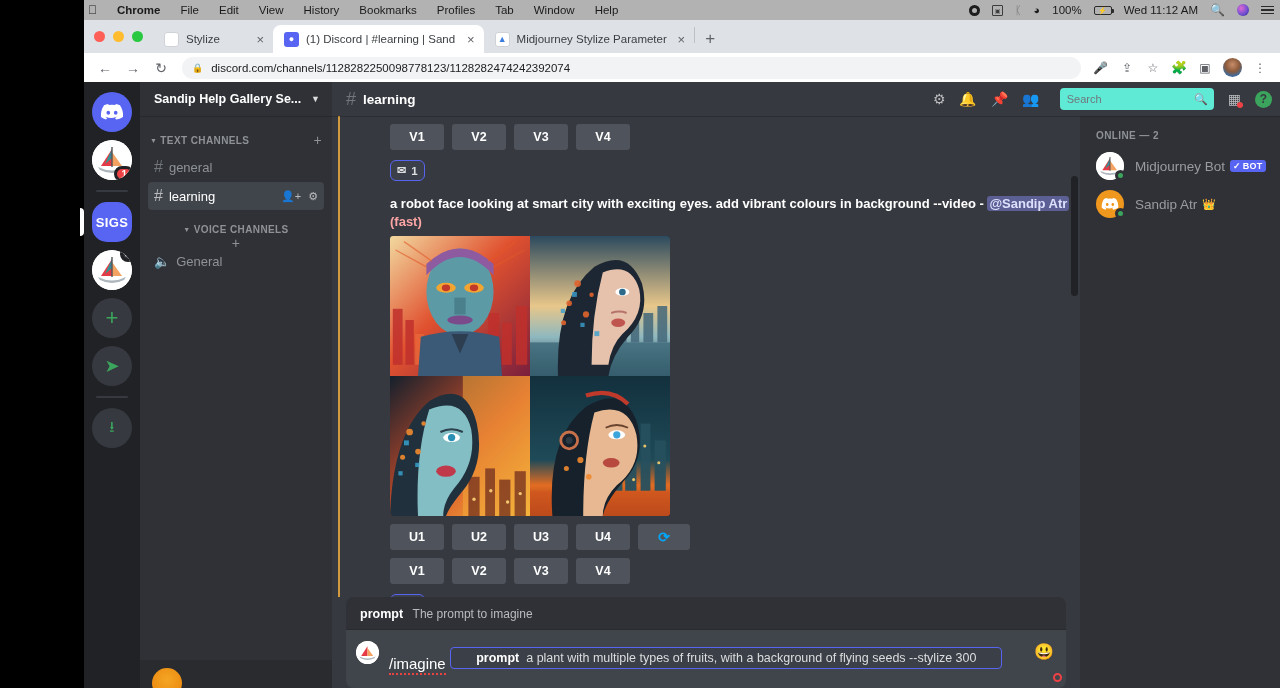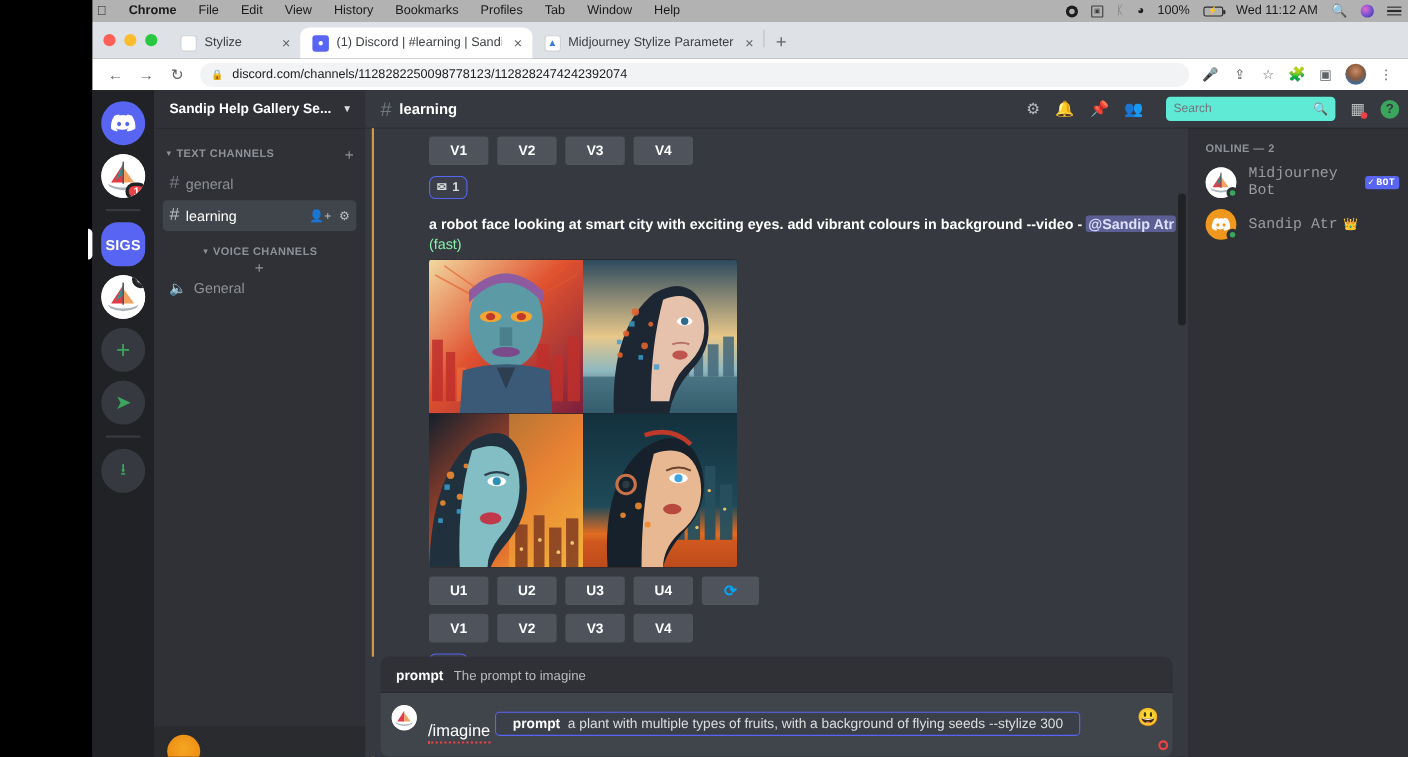--- a/index.html
+++ b/index.html
@@ -141,58 +141,58 @@
   .btnrow { display: flex; gap: 8px; margin: 8px 0 0 0; }
   .mjbtn { min-width: 54px; height: 26px; background: #4f545c; border-radius: 3px; color: #fff;
            font-size: 12.5px; font-weight: 600; display: flex; align-items: center; justify-content: center; padding: 0 10px; }
   .mjbtn.refresh { color: #00a8fc; font-size: 14px; min-width: 52px;}
   .reaction { display: inline-flex; align-items: center; gap: 5px; height: 21px; padding: 0 6px;
               border: 1px solid #5865f2; background: #3b3f4a; border-radius: 6px; margin-top: 10px;
               color: #dcddde; font-size: 11.5px; font-weight: 600; }
   .reaction .env { font-size: 11px; }
   .promptline { margin-top: 14px; font-size: 13px; font-weight: bold; color: #fff; line-height: 1.35; }
   .promptline .mention { background: #5b5f93; color: #dee0fc; border-radius: 3px; padding: 0 2px; font-weight: 600;}
-  .promptline .fast { color: #86efac; font-weight: 400; }
+  .promptline .fast { color: #fca5a5; font-weight: 700; }
   .grid {
     width: 280px; height: 280px; margin-top: 6px; border-radius: 3px; overflow: hidden;
     display: grid; grid-template-columns: 1fr 1fr; grid-template-rows: 1fr 1fr; background: #1b1d22;
   }
   .cell { position: relative; overflow: hidden; }
   .msg-divider { position:absolute; left: 58px; right: 10px; bottom: 2px; height: 1px; background:#42464d;}
 
   
   .scroll { position: absolute; right: 2px; top: 60px; width: 7px; height: 120px; background: #202225; border-radius: 4px; }
   .scroll.low { top: 510px; height: 80px; }
 
   
   .members { width: 200px; background: #2f3136; padding: 14px 0 0 0; flex: none; }
   .mtitle { font-size: 10px; font-weight: bold; color: #8e9297; letter-spacing: .4px; padding: 0 8px 6px 16px; }
   .member { display: flex; align-items: center; gap: 11px; height: 38px; padding: 0 8px 0 16px; }
   .mav { width: 28px; height: 28px; border-radius: 50%; position: relative; flex: none; overflow: visible;}
   .mav .inner { width: 28px; height: 28px; border-radius: 50%; overflow: hidden; background:#fff; display:block;}
   .mav .st { position: absolute; right: -2px; bottom: -1px; width: 11px; height: 11px; border-radius: 50%;
              background: #3ba55d; border: 3px solid #2f3136; }
-  .mname { font-size: 13.5px; color: #9a9ba0; display: flex; align-items: center; gap: 5px; font-weight: 500; font-family: Liberation Mono, monospace;}
+  .mname { font-size: 13.5px; color: #9a9ba0; display: flex; align-items: center; gap: 5px; font-weight: 500;}
   .bottag { background: #5865f2; color: #fff; font-size: 9px; font-weight: bold; border-radius: 3px;
             padding: 1px 4px 1px 3px; display: inline-flex; align-items: center; gap: 2px; letter-spacing:.2px; }
   .crown { font-size: 11px; }
 
   
   .cmdarea { position: absolute; left: 0; right: 0; bottom: 0; background: #36393f; padding: 0 14px 0 14px; }
   .cmdpop { background: #2f3136; border-radius: 8px 8px 0 0; padding: 10px 14px 8px 14px; font-size: 12.5px;
             color: #dcddde; border-bottom: 1px solid #292b2f; }
   .cmdpop b { color: #fff; font-weight: bold; }
   .cmdpop span { color: #b9bbbe; margin-left: 6px; font-size: 12px; }
   .inputrow { background: #40444b; border-radius: 0 0 8px 8px; display: flex; align-items: flex-start;
               padding: 10px 12px 10px 10px; gap: 10px; min-height: 58px; }
   .iav { width: 23px; height: 23px; border-radius: 50%; background: #fff; overflow: hidden; flex: none; margin-top: 1px;}
   .itext { flex: 1; min-width: 0; }
   .slash { font-size: 15px; color: #fff; border-bottom: 2px dotted #ed4245; display: inline-block; padding-bottom: 1px;}
   .argbox { margin-top: 7px; border: 1px solid #5865f2; border-radius: 4px; background: #3b3f48;
-            padding: 3px 15px; font-size: 12.5px; color: #dcddde; display: inline-block; max-width: 100%;
+            padding: 3px 25px; font-size: 12.5px; color: #dcddde; display: inline-block; max-width: 100%;
             white-space: nowrap; overflow: hidden; }
   .argbox b { color: #fff; font-weight: bold; margin-right: 7px; }
   .emoji-btn { font-size: 16px; color: #b9bbbe; margin-top: 2px; }
   .rec-red { width: 9px; height: 9px; border-radius: 50%; border: 2px solid #ed4245; position: absolute; right: 18px; bottom: 6px;}
 
   
   .userpanel { position: absolute; left: 56px; bottom: 0; width: 192px; height: 28px; background: #292b2f; }
   .userpanel .uav { position: absolute; left: 12px; top: 8px; width: 30px; height: 30px; border-radius: 50%;
                     background: radial-gradient(circle at 50% 40%, #f5a623, #e8820c); }
 </style>

